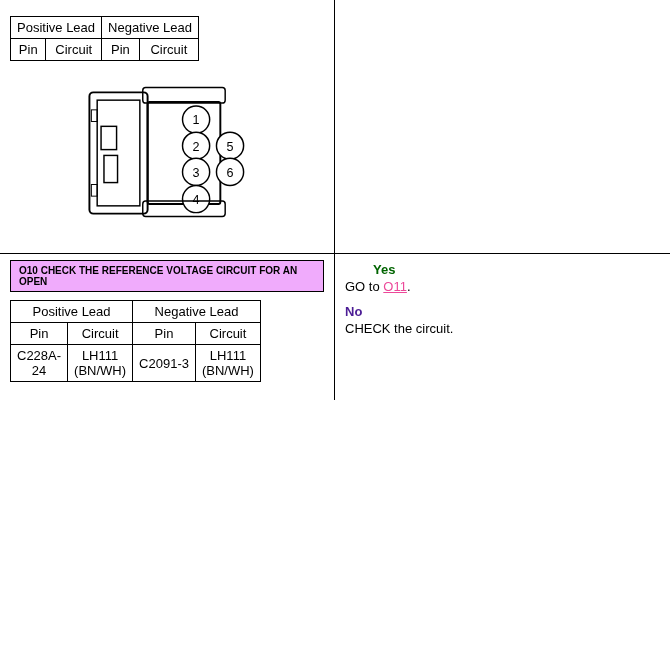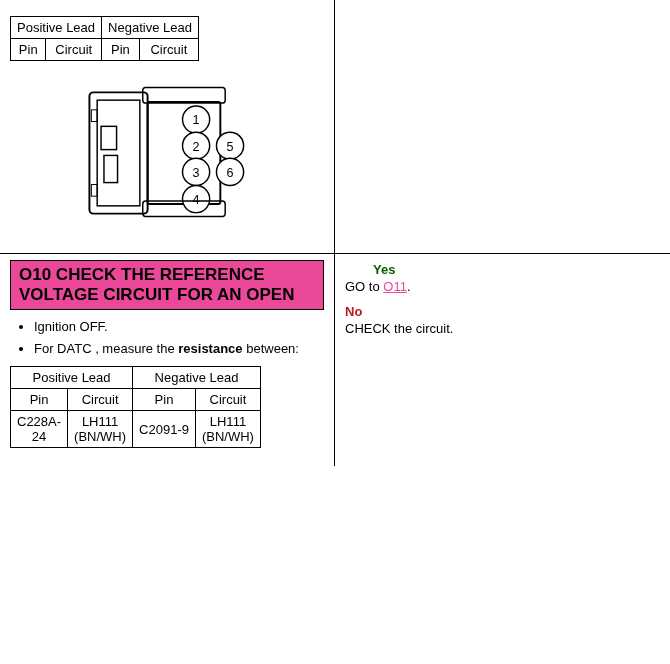--- a/index.html
+++ b/index.html
@@ -55,25 +55,25 @@
       justify-content: center;
       margin: 12px 0;
     }
 
     .connector-svg {
       width: 180px;
       height: 160px;
     }
 
     .section-header {
-      background: #ec4899;
+      background: #f0abfc;
       border: 1px solid #000;
       padding: 4px 8px;
       font-weight: bold;
-      font-size: 17px;
+      font-size: 10px;
       margin-bottom: 8px;
       display: flex;
       align-items: center;
     }
 
     .bottom-section {
       display: flex;
       width: 670px;
     }
 
@@ -115,21 +115,21 @@
       margin-bottom: 10px;
     }
 
     .yes-label {
       color: #006400;
       font-weight: bold;
       margin-left: 28px;
     }
 
     .no-label {
-      color: #b91c1c;
+      color: #4c1d95;
       font-weight: bold;
     }
 
     .response-text {
       margin-top: 2px;
       margin-bottom: 10px;
       color: #000;
     }
   </style>
 </head>
@@ -195,43 +195,37 @@
   <div class="top-right">
   </div>
 </div>
 
 <div class="bottom-section">
   <div class="bottom-left">
     <div class="section-header">
       <span>O10 CHECK THE REFERENCE VOLTAGE CIRCUIT FOR AN OPEN</span>
     </div>
 
-    <div class="bullet-text">
-      <ul>
-        <li>Ignition OFF.</li>
-        <li>For DATC , measure the <strong>resistance</strong> between:</li>
-      </ul>
-    </div>
 
     <table class="voltage-table">
       <tbody>
           <tr class="header-row">
         <td colspan="2">Positive Lead</td>
         <td colspan="2">Negative Lead</td>
       </tr>
       <tr>
         <td>Pin</td>
         <td>Circuit</td>
         <td>Pin</td>
         <td>Circuit</td>
       </tr>
       <tr>
         <td>C228A-<br>24</td>
         <td>LH111<br>(BN/WH)</td>
-        <td>C2091-9</td>
+        <td>C2091-3</td>
         <td>LH111<br>(BN/WH)</td>
       </tr>
     </tbody>
       </table>
   </div>
 
   <div class="bottom-right">
     <div class="yes-no-block">
       <div class="yes-label">Yes</div>
       <div class="response-text">

